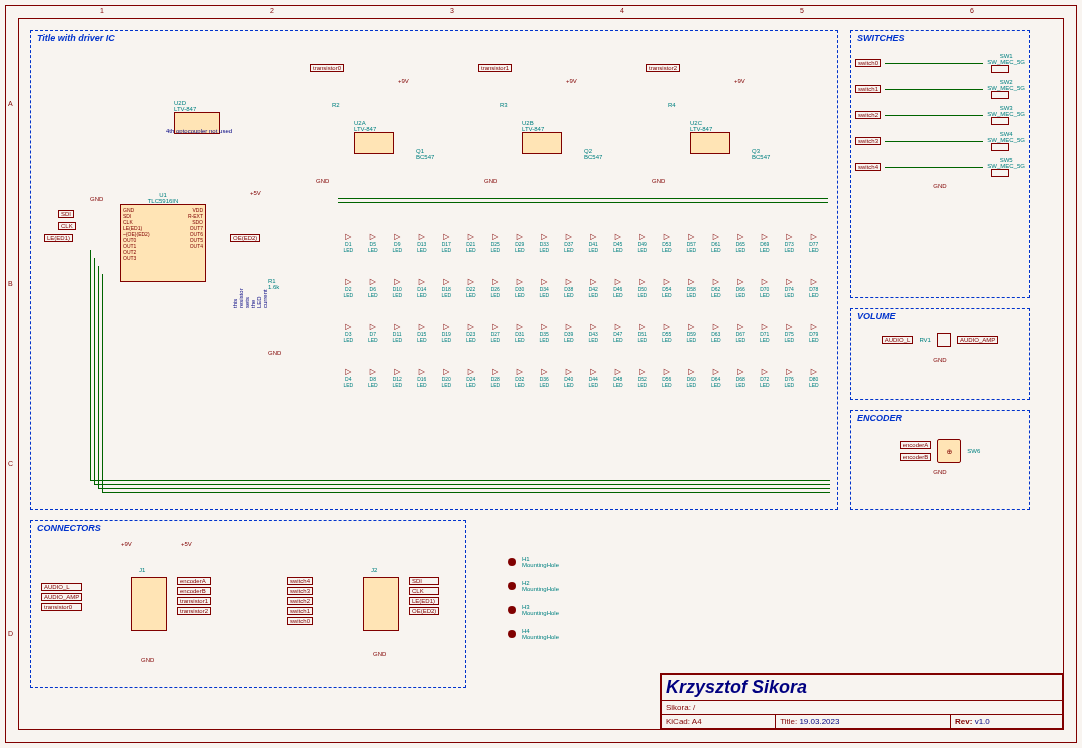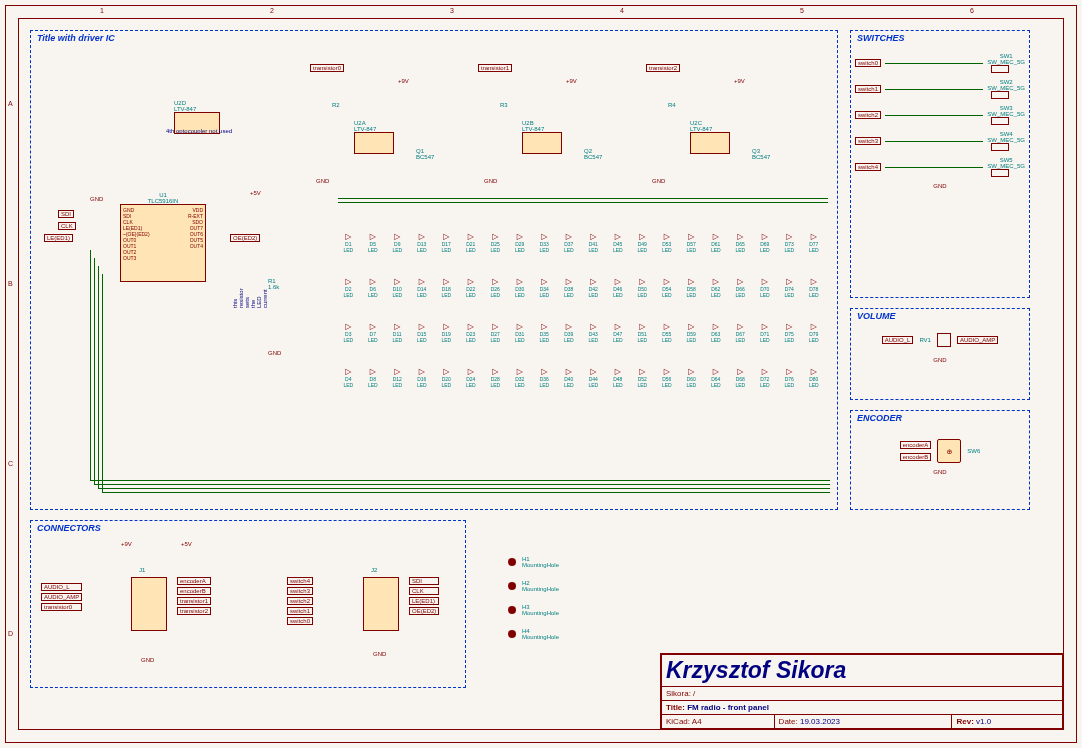--- a/index.html
+++ b/index.html
@@ -5,21 +5,21 @@
 *{margin:0;padding:0;box-sizing:border-box}
 body{font-family:sans-serif;font-size:7px;background:#f8f4f0;color:#800000;width:1082px;height:748px;position:relative}
 .frame{position:absolute;border:1px solid #800000}
 .outer{left:5px;top:5px;width:1072px;height:738px}
 .inner{left:18px;top:18px;width:1046px;height:712px}
 .ruler{position:absolute;font-size:7px;color:#800000}
 .block{position:absolute;border:1px dashed #0033cc;padding:4px}
 .block-title{color:#0033cc;font-weight:bold;font-size:9px;position:absolute;top:2px;left:6px;font-style:italic}
 .titleblock{position:absolute;right:18px;bottom:18px;width:404px;border:1px solid #800000;font-size:8px}
 .titleblock td{border:1px solid #800000;padding:2px 4px;vertical-align:top}
-.author{font-size:23px;color:#000080;font-weight:bold;font-style:italic}
+.author{font-size:18px;color:#000080;font-weight:bold;font-style:italic}
 .comp{position:absolute;font-size:6px;color:#008080}
 .comp-box{border:1px solid #800000;background:#ffe4b5;position:absolute}
 .wire{position:absolute;background:#006400}
 .label{position:absolute;border:1px solid #800000;font-size:6px;padding:0 2px;background:#f8f4f0;color:#800000}
 .pwr{position:absolute;font-size:6px;color:#800000}
 .led-grid{position:absolute;left:336px;top:232px;width:490px;height:156px;font-size:5px;color:#008080}
 .led-row{display:flex;margin-bottom:24px}
 .led-cell{width:30px;text-align:center;position:relative}
 .led-sym{color:#800000;font-size:8px}
 .note{position:absolute;font-size:6px;color:#000080}
@@ -382,22 +382,19 @@
     <tbody>
         <tr>
           <td colspan="4">
             <div class="author">Krzysztof Sikora</div>
           </td>
         </tr>
     <tr>
           <td colspan="4">Sikora: /</td>
         </tr>
     <tr>
-          <td colspan="4"><b>Title:</b> <b style="color:#000080">FM radio - front panel</b></td>
-        </tr>
-    <tr>
       <td>KiCad: A4</td>
-      <td><span>Date:</span> <span style="color:#000080">19.03.2023</span></td>
+      <td><span>Title:</span> <span style="color:#000080">19.03.2023</span></td>
       <td colspan="2"><b>Rev:</b> <span style="color:#000080">v1.0</span></td>
     </tr>
   </tbody>
     </table>
 </div>
 
 </body></html>

